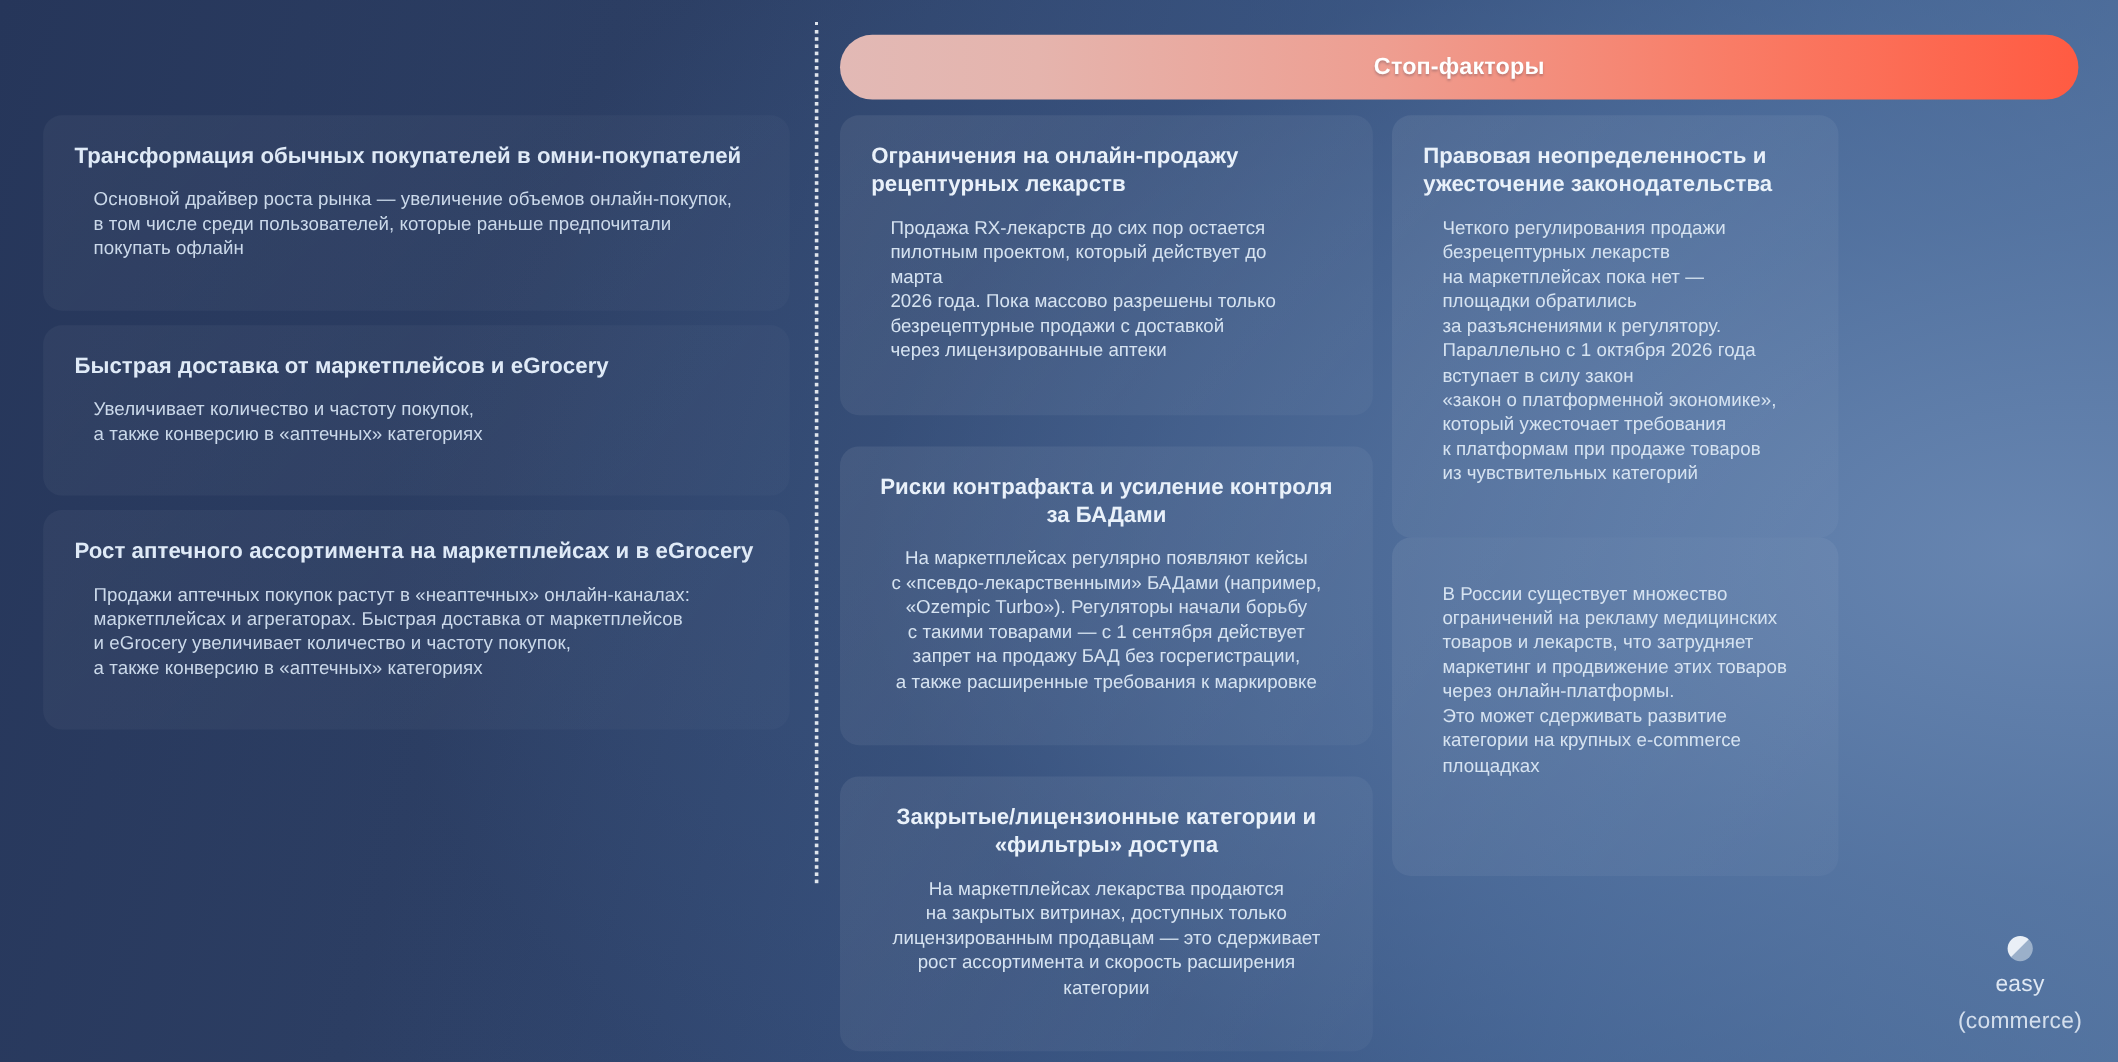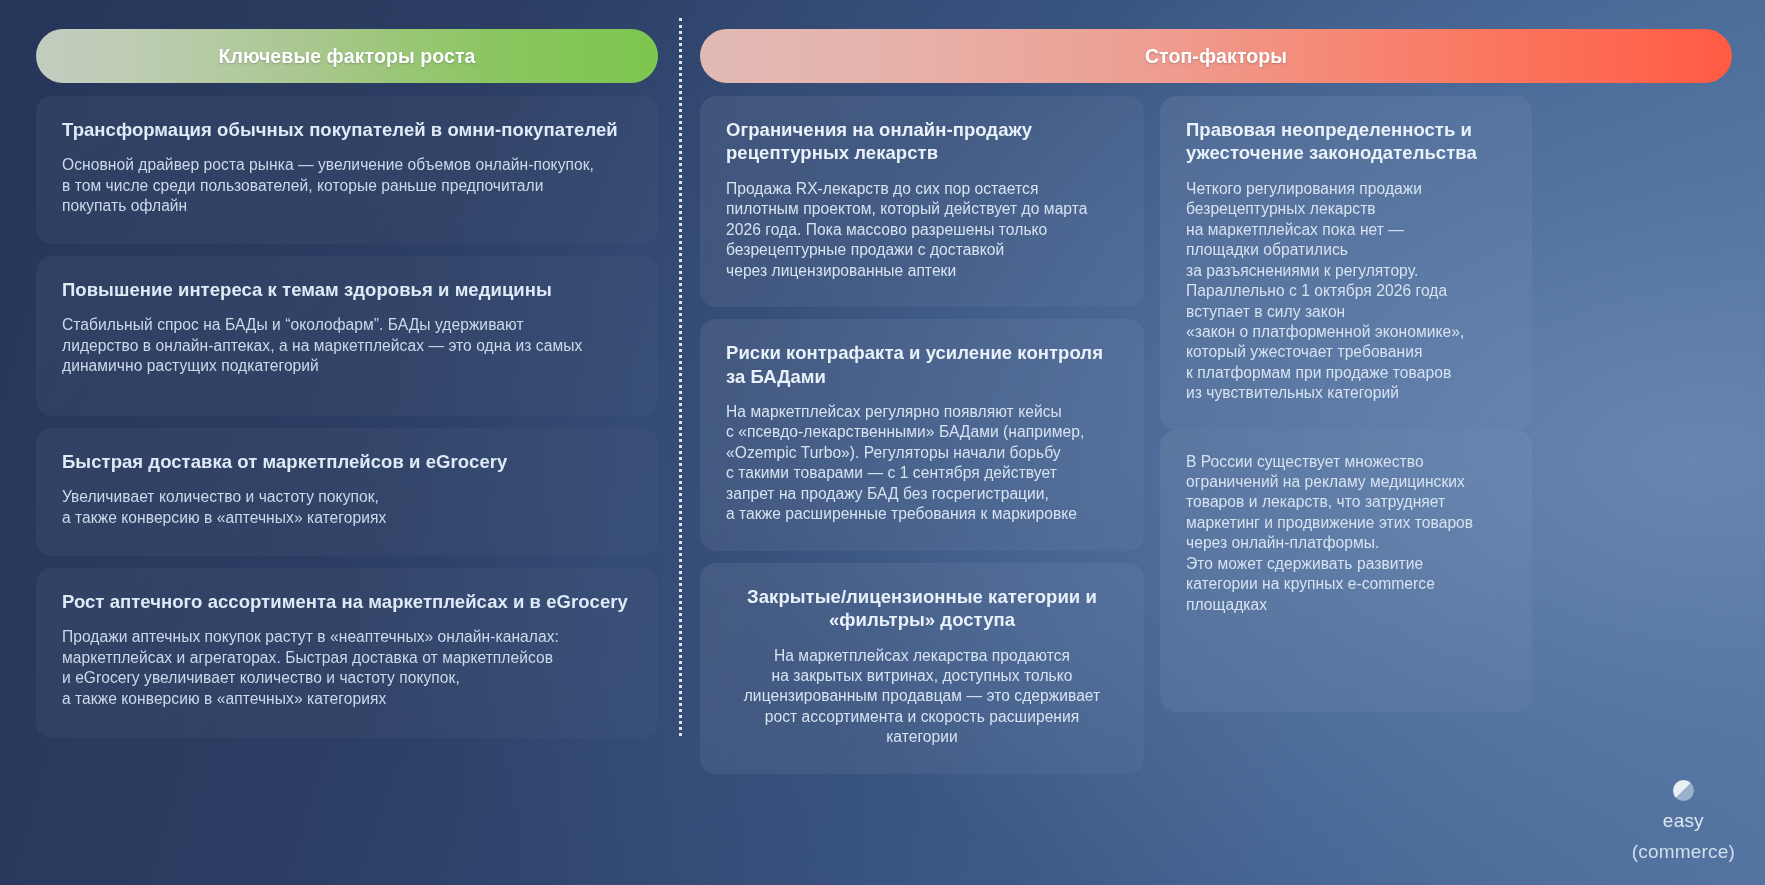--- a/index.html
+++ b/index.html
@@ -32,21 +32,21 @@
     background:linear-gradient(90deg,#e2b9b5 0%,#e5b4ad 16%,#ee9e91 44%,#f97c66 72%,#ff5b42 100%);
   }
   
   #divider{
     position:absolute;left:679px;top:18px;width:0;height:718px;
     border-left:3px dotted #eef2f7;opacity:.92;
   }
   
   .col{position:absolute;display:flex;flex-direction:column;}
   #col-left{left:36px;top:96px;width:622px;gap:12px;}
-  #col-mid{left:700px;top:96px;width:444px;gap:12px;}
+  #col-mid{left:700px;top:96px;width:444px;gap:26px;}
   #col-right{left:1160px;top:96px;width:372px;}
   .card{
     border-radius:16px;
     box-sizing:border-box;
   }
   
   #col-left .card{
     background:linear-gradient(135deg,rgba(255,255,255,0.045),rgba(255,255,255,0.018));
     padding:22px 26px 24px 26px;
   }
@@ -54,33 +54,33 @@
     background:linear-gradient(135deg,rgba(255,255,255,0.075),rgba(255,255,255,0.03));
     padding:22px 26px 26px 26px;
   }
   .card h3{
     margin:0 0 14px 0;
     font-size:18.5px;line-height:1.27;font-weight:700;
     color:#dfeaf7;letter-spacing:.05px;
   }
   #col-mid .card h3,#col-right .card h3{color:#e9f1fa;}
   .card p{
-    margin:0;
+    margin:16px;
     font-size:15.6px;line-height:1.31;font-weight:400;
     color:#cbd9ea;letter-spacing:.05px;
     white-space:pre-line;
   }
   #col-mid .card p,#col-right .card p{color:#d6e3f1;}
   
   #lc0{min-height:148px;}
   #lc1{min-height:160px;}
   #lc2{min-height:128px;}
   #lc3{min-height:170px;}
   #mc0{min-height:176px;}
-  #mc1{min-height:216px;}
+  #mc1{min-height:216px;text-align:center;}
   #mc2{min-height:196px;text-align:center;}
   #rc0{min-height:310px;}
   #rc1{min-height:282px;}
   
   #logo{
     position:absolute;right:30px;bottom:22px;
     display:flex;align-items:center;gap:9px;
     color:#e6eef8;font-size:19px;font-weight:500;letter-spacing:.2px;
     opacity:.95;
     flex-direction:column;
@@ -90,44 +90,34 @@
     background:linear-gradient(135deg,#f2f6fb 0%,#f2f6fb 48%,#9fb4cd 49%,#9fb4cd 100%);
     display:inline-block;
   }
   #logo .w2{opacity:.92;text-align:right;}
 </style>
 </head>
 <body>
 
 <div id="root">
 
-  <div class="pill" id="pill-left">
-    <span>Ключевые факторы роста</span>
-  </div>
 
   <div class="pill" id="pill-right">
     <span>Стоп-факторы</span>
   </div>
 
   <div id="divider"></div>
 
   <div class="col" id="col-left">
     <div class="card" id="lc0">
       <h3>Трансформация обычных покупателей
 в омни-покупателей</h3>
       <p>Основной драйвер роста рынка — увеличение объемов онлайн-покупок,
 в том числе среди пользователей, которые раньше предпочитали
 покупать офлайн</p>
-    </div>
-    <div class="card" id="lc1">
-      <h3>Повышение интереса к темам
-здоровья и медицины</h3>
-      <p>Стабильный спрос на БАДы и “околофарм”. БАДы удерживают
-лидерство в онлайн-аптеках, а на маркетплейсах — это одна из самых
-динамично растущих подкатегорий</p>
     </div>
     <div class="card" id="lc2">
       <h3>Быстрая доставка
 от маркетплейсов и eGrocery</h3>
       <p>Увеличивает количество и частоту покупок,
 а также конверсию в «аптечных» категориях</p>
     </div>
     <div class="card" id="lc3">
       <h3>Рост аптечного ассортимента
 на маркетплейсах и в eGrocery</h3>

